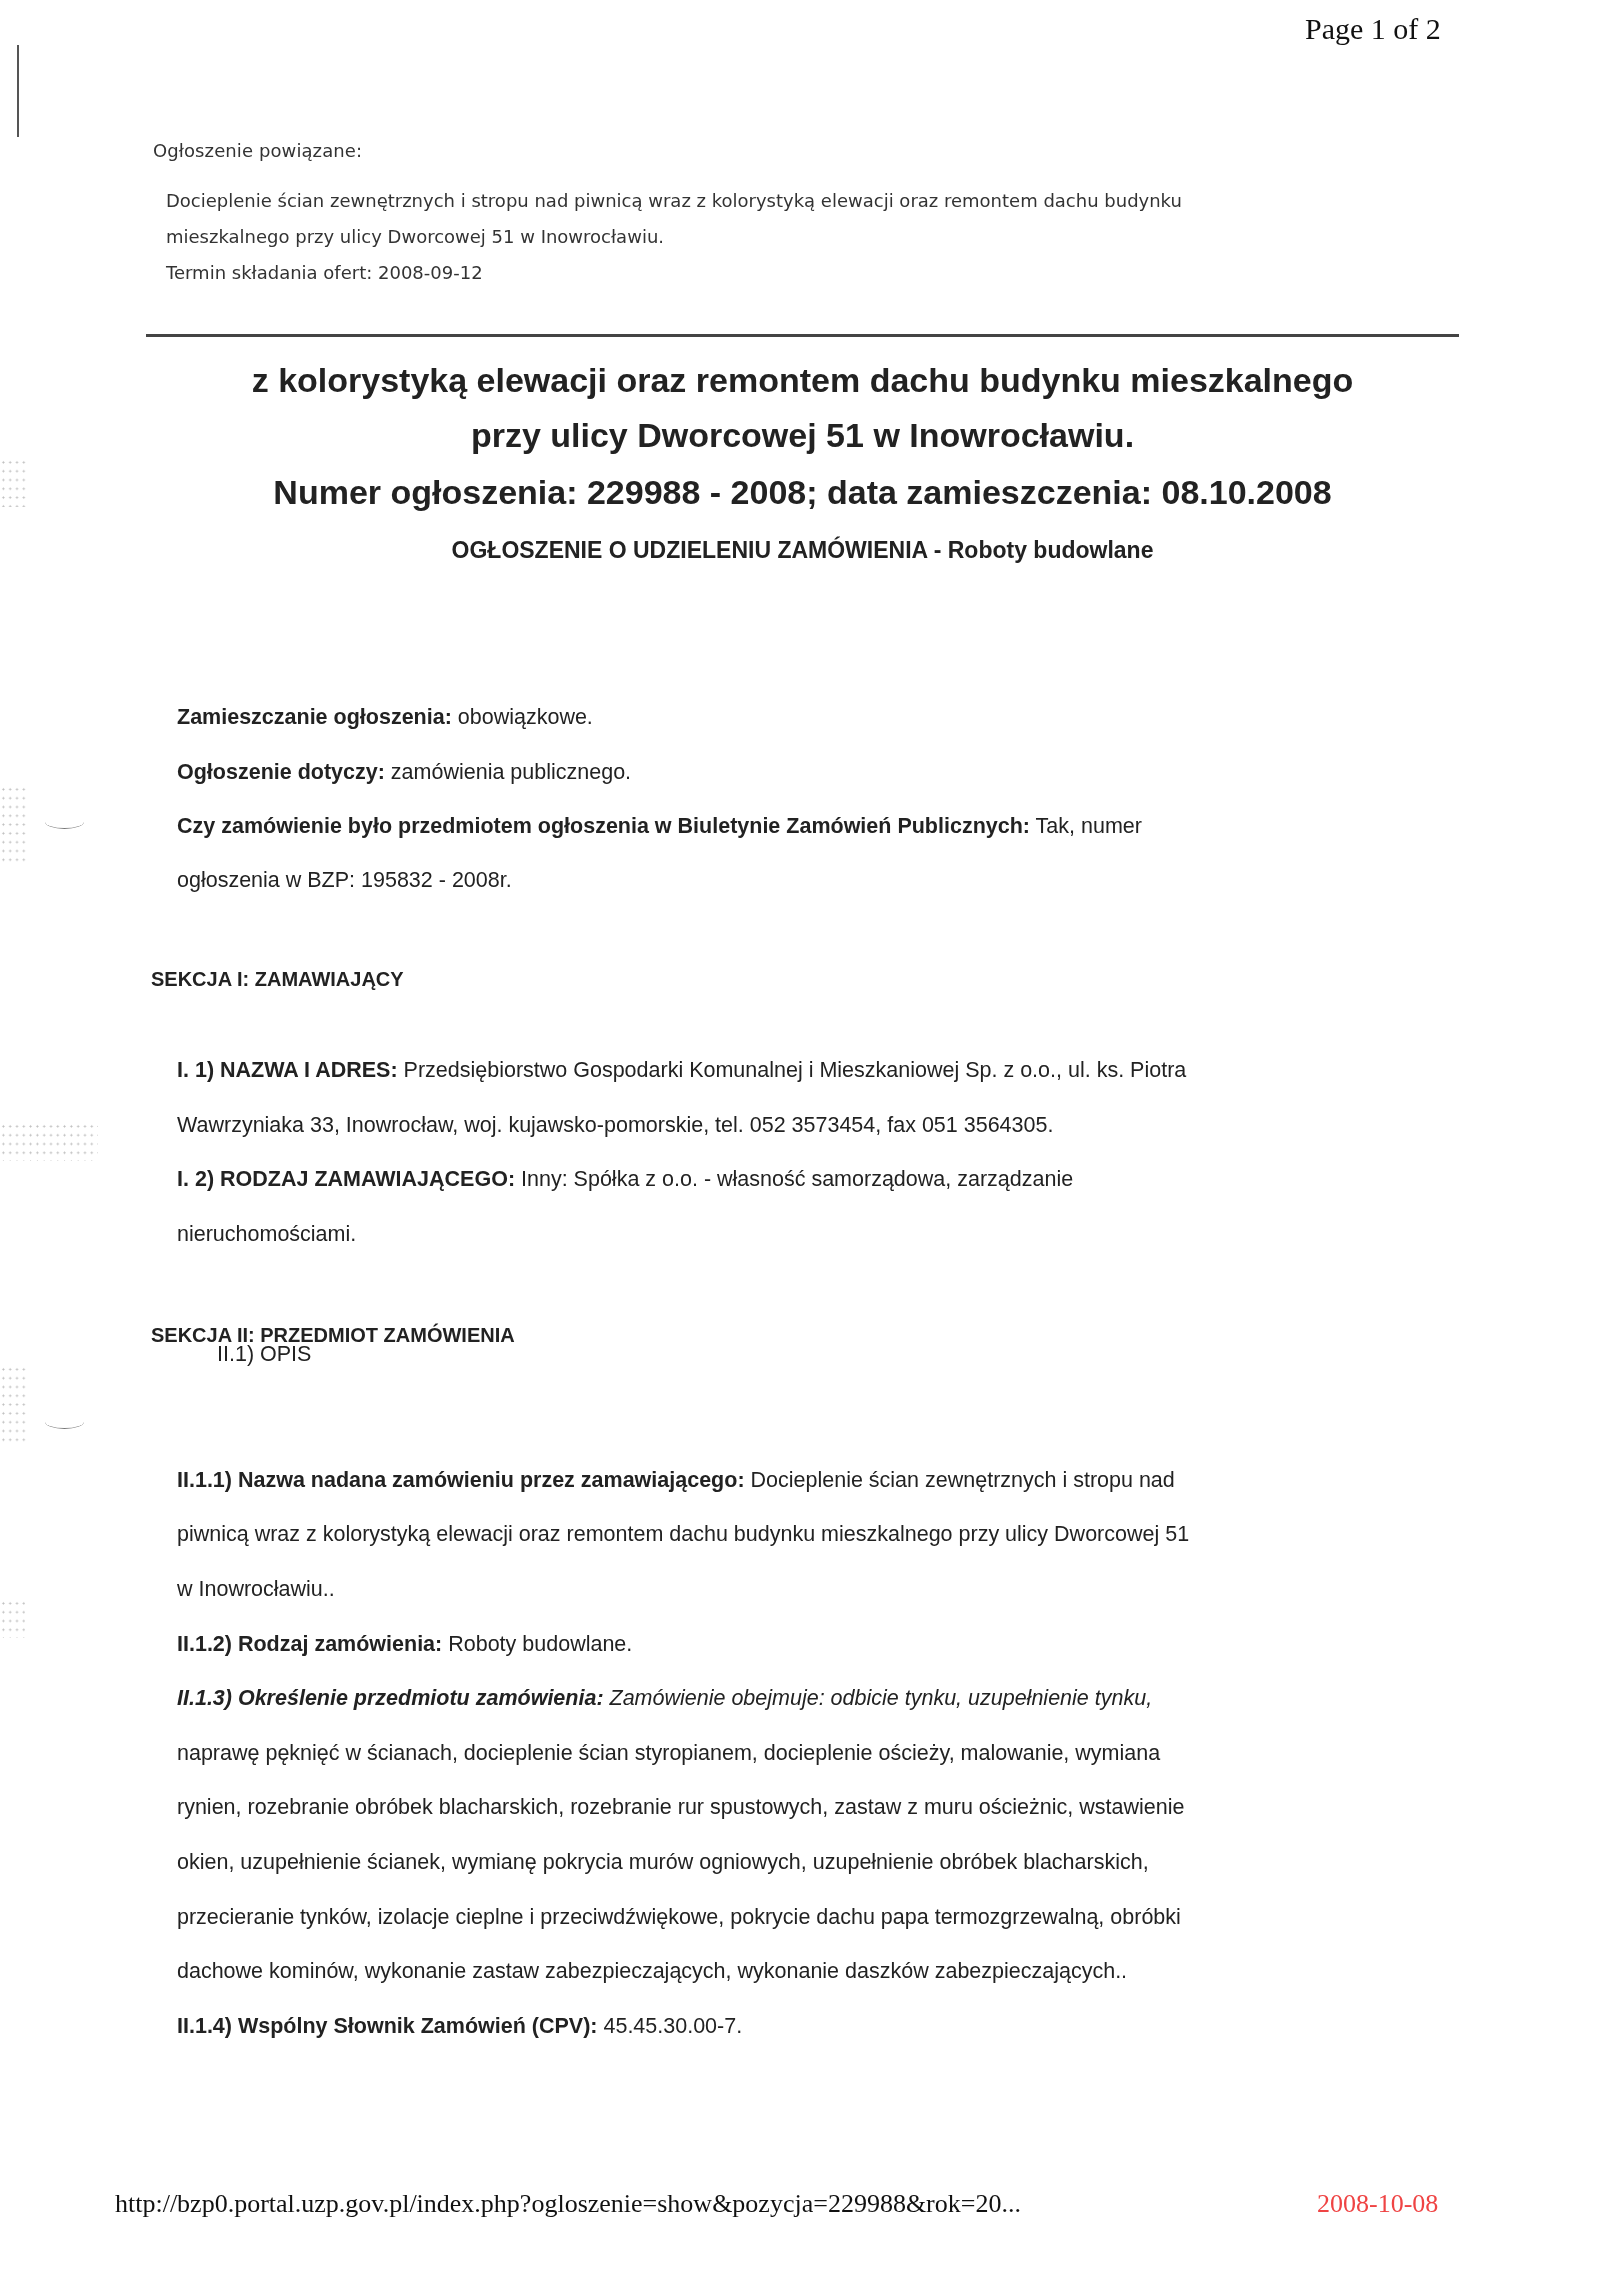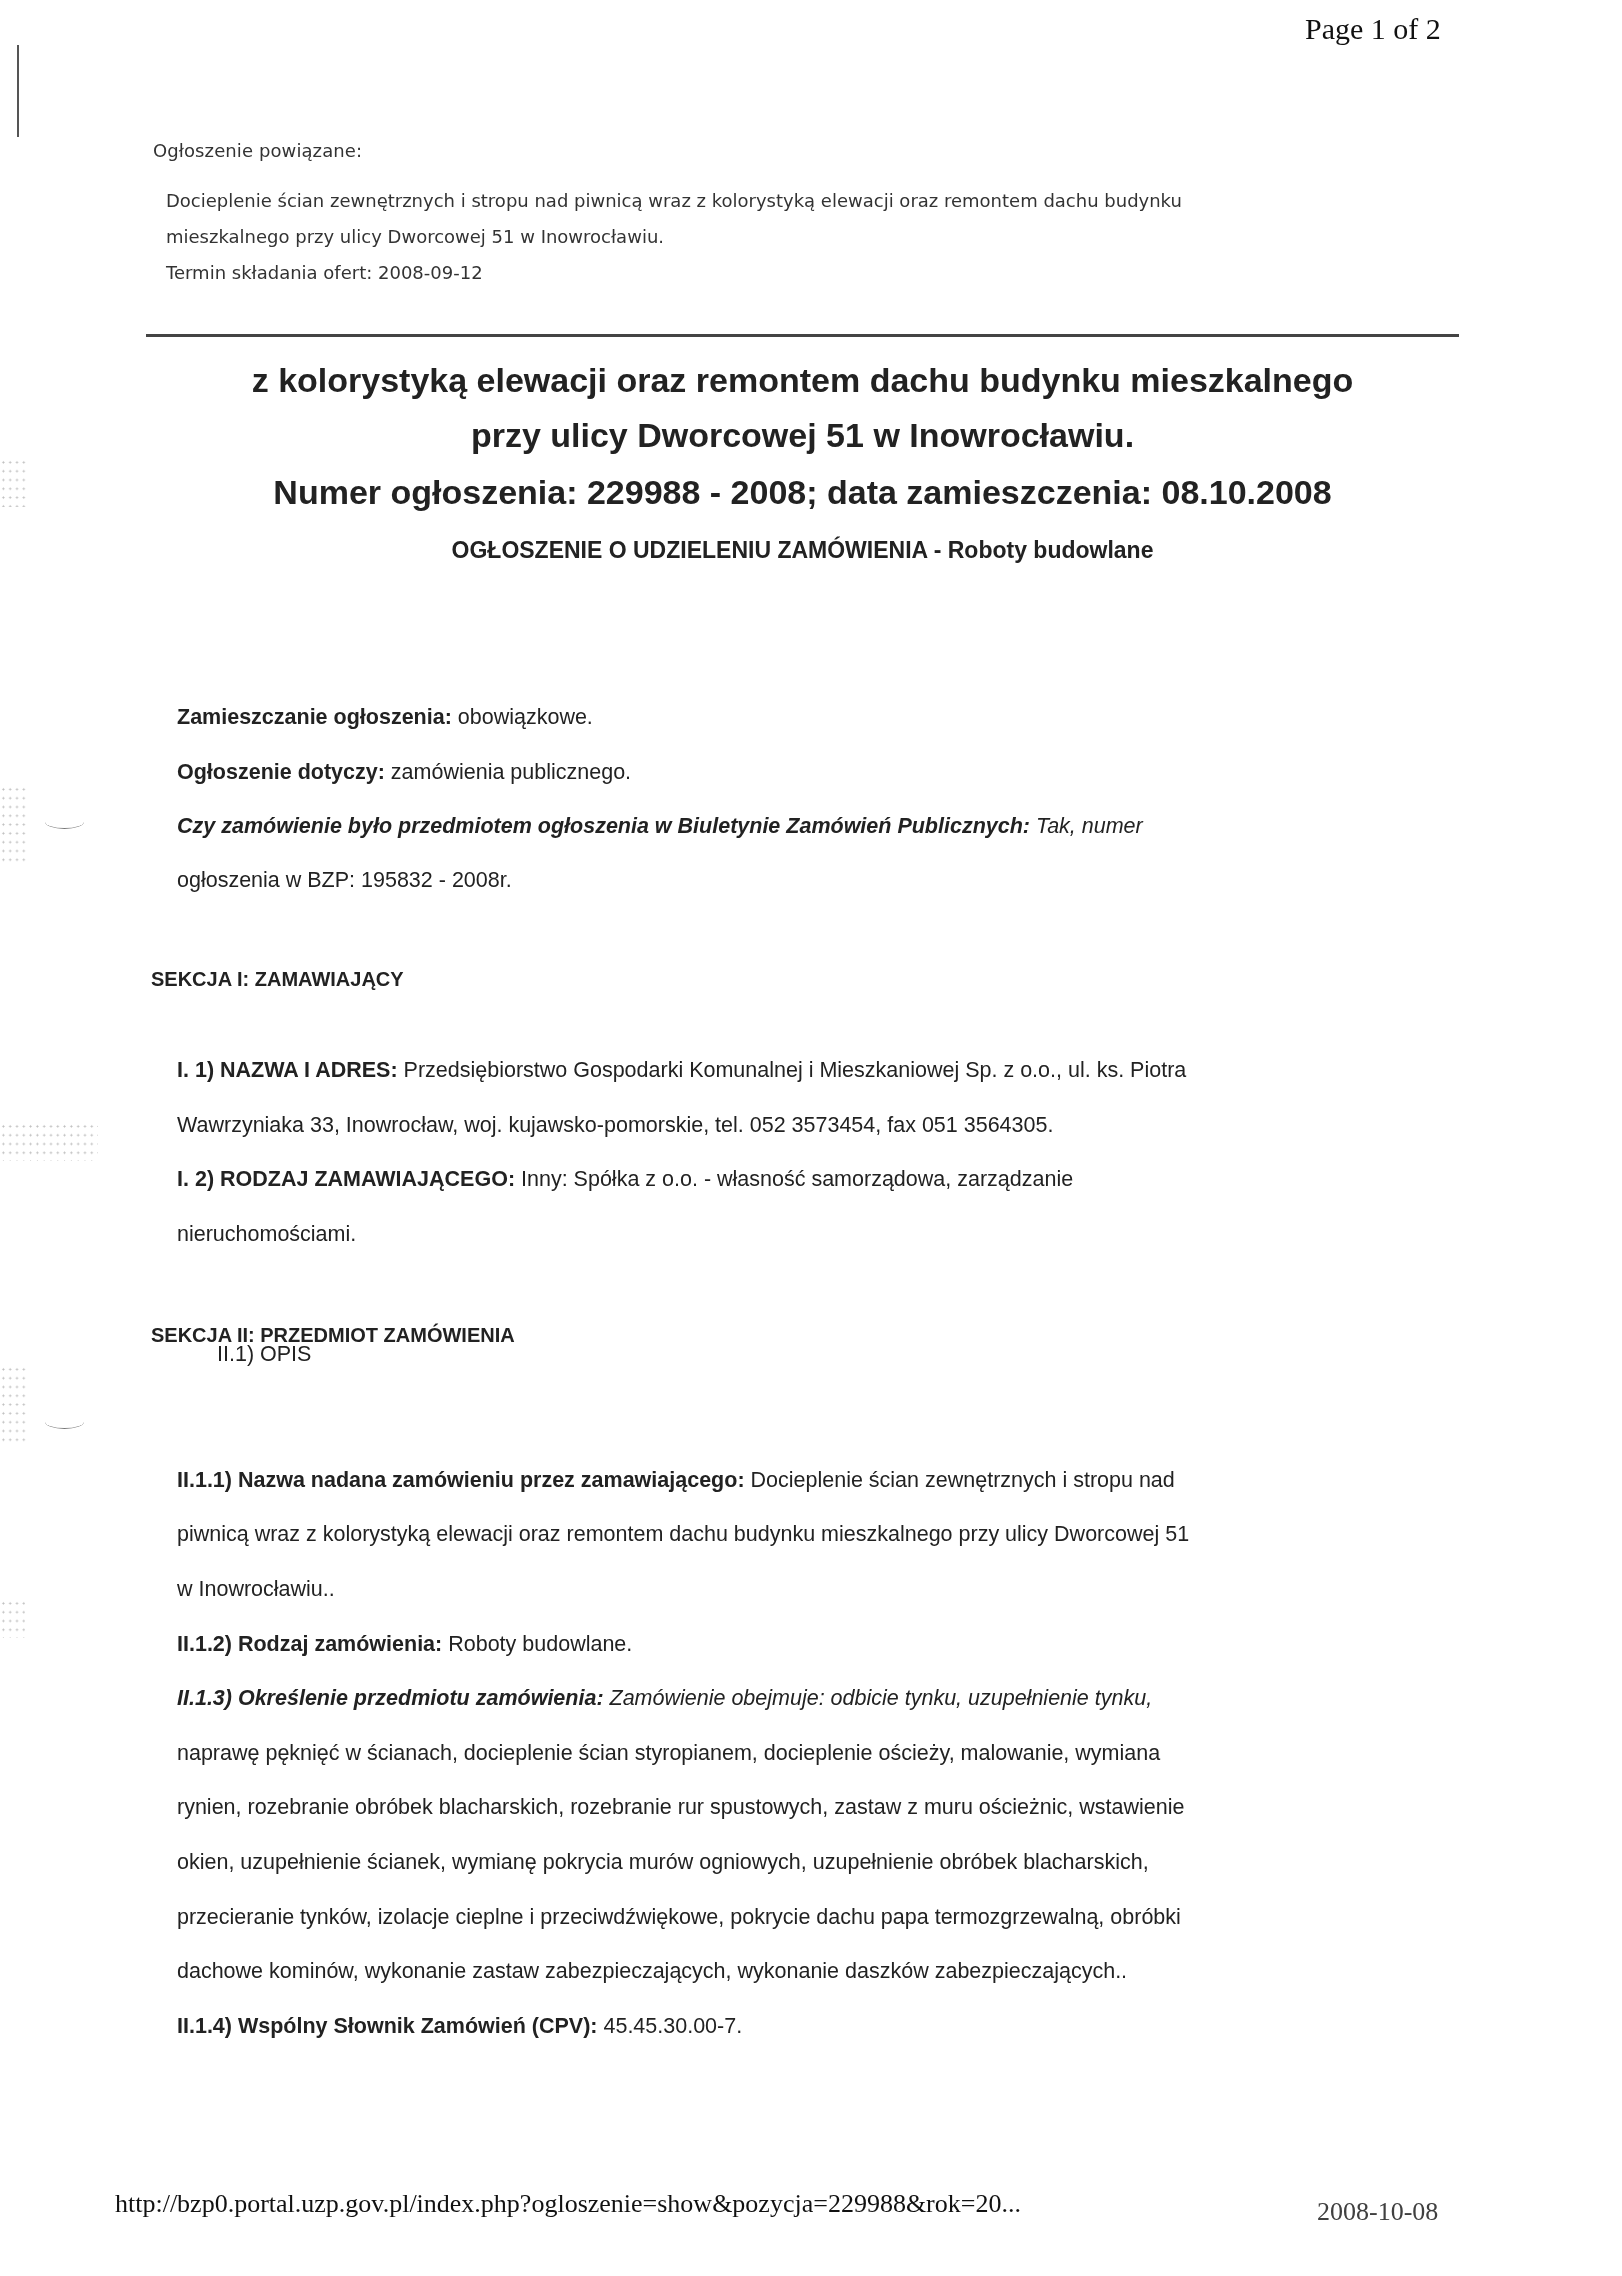--- a/index.html
+++ b/index.html
@@ -24,21 +24,21 @@
     #notice-num { display:block; line-height:59px; }
     #notice-type { display:block; font-weight:bold; font-size:23px; line-height:57px; }
 
     .body-text { font-size:21.5px; color:#222; white-space:nowrap; }
     .body-text b { font-weight:bold; }
     .line { left:177px; }
 
     .section-h { left:151px; font-weight:bold; font-size:20px; text-underline-offset:4.9px; color:#222; }
 
     #footer-url { left:115px; top:2189px; font-size:26px; color:#111; }
-    #footer-date { left:1317px; top:2189px; font-size:26px; color:#404040;margin-top:8px; }
+    #footer-date { left:1317px; top:2189px; font-size:26px; color:#ef4444; }
 
     .noise { background:radial-gradient(circle, #888 0.8px, transparent 1.3px); background-size:6.8px 8.8px; opacity:0.55; }
     .arc { border-bottom:1.5px solid #777; border-radius:0 0 50% 50%; }
   </style>
 </head>
 <body>
 
 <div id="margin-line" class="abs"></div>
 <div class="abs noise" style="left:0;top:458px;width:27px;height:49px;"></div>
 <div class="abs noise" style="left:0;top:785px;width:29px;height:78px;"></div>
@@ -61,21 +61,21 @@
 
 <div id="title" class="abs arial">
   <span class="ln">z kolorystyką elewacji oraz remontem dachu budynku mieszkalnego</span>
   <span class="ln">przy ulicy Dworcowej 51 w Inowrocławiu.</span>
   <span id="notice-num" class="ln">Numer ogłoszenia: 229988 - 2008; data zamieszczenia: 08.10.2008</span>
   <span id="notice-type" class="ln">OGŁOSZENIE O UDZIELENIU ZAMÓWIENIA - Roboty budowlane</span>
 </div>
 
 <div class="abs arial body-text line" style="top:705px;"><b>Zamieszczanie ogłoszenia:</b><span> obowiązkowe.</span></div>
 <div class="abs arial body-text line" style="top:760px;"><b>Ogłoszenie dotyczy:</b><span> zamówienia publicznego.</span></div>
-<div class="abs arial body-text line" style="top:814px;font-style:italic;"><b>Czy zamówienie było przedmiotem ogłoszenia w Biuletynie Zamówień Publicznych:</b><span> Tak, numer</span></div>
+<div class="abs arial body-text line" style="top:814px;"><b>Czy zamówienie było przedmiotem ogłoszenia w Biuletynie Zamówień Publicznych:</b><span> Tak, numer</span></div>
 <div class="abs arial body-text line" style="top:868px;"><span>ogłoszenia w BZP: 195832 - 2008r.</span></div>
 
 <div class="abs arial section-h" style="top:968px;">SEKCJA I: ZAMAWIAJĄCY</div>
 <div class="abs arial body-text line" style="top:1058px;"><b>I. 1) NAZWA I ADRES:</b><span> Przedsiębiorstwo Gospodarki Komunalnej i Mieszkaniowej Sp. z o.o., ul. ks. Piotra</span></div>
 <div class="abs arial body-text line" style="top:1113px;">Wawrzyniaka 33, Inowrocław, woj. kujawsko-pomorskie, tel. 052 3573454, fax 051 3564305.</div>
 <div class="abs arial body-text line" style="top:1167px;"><b>I. 2) RODZAJ ZAMAWIAJĄCEGO:</b><span> Inny: Spółka z o.o. - własność samorządowa, zarządzanie</span></div>
 <div class="abs arial body-text line" style="top:1222px;">nieruchomościami.</div>
 
 <div class="abs arial section-h" style="top:1324px;">SEKCJA II: PRZEDMIOT ZAMÓWIENIA</div>
 <div class="abs arial body-text line" style="top:1342px;margin-left:40px;">II.1) OPIS</div>

